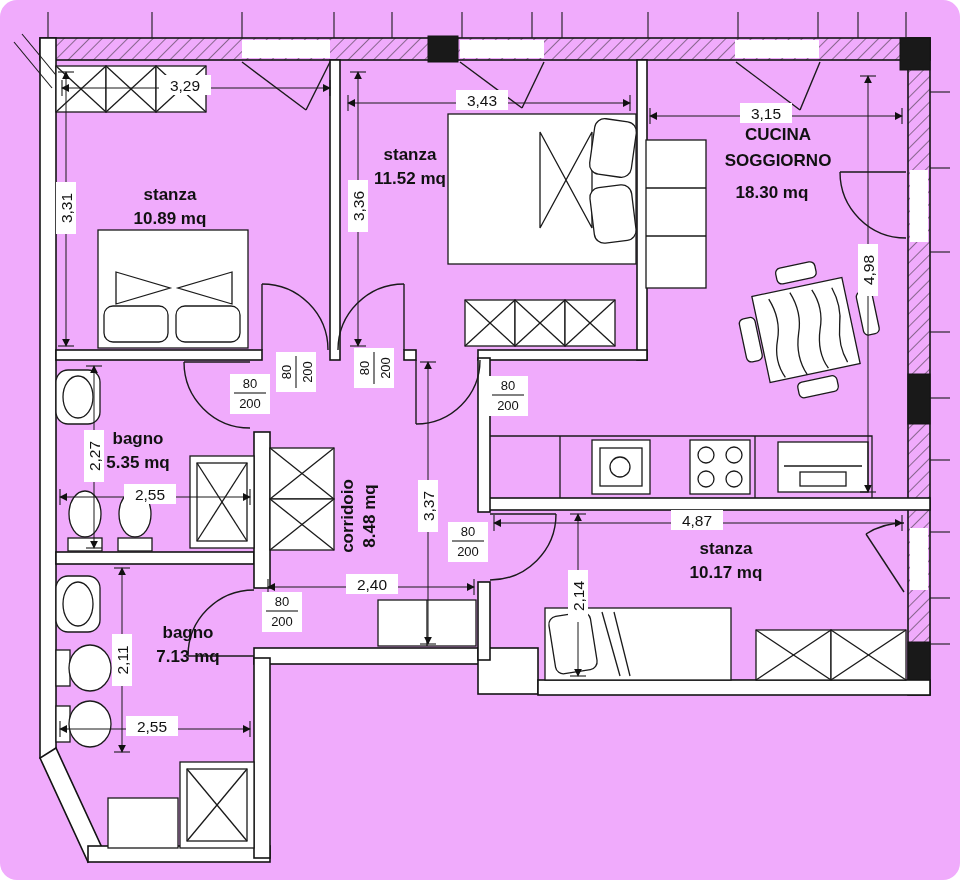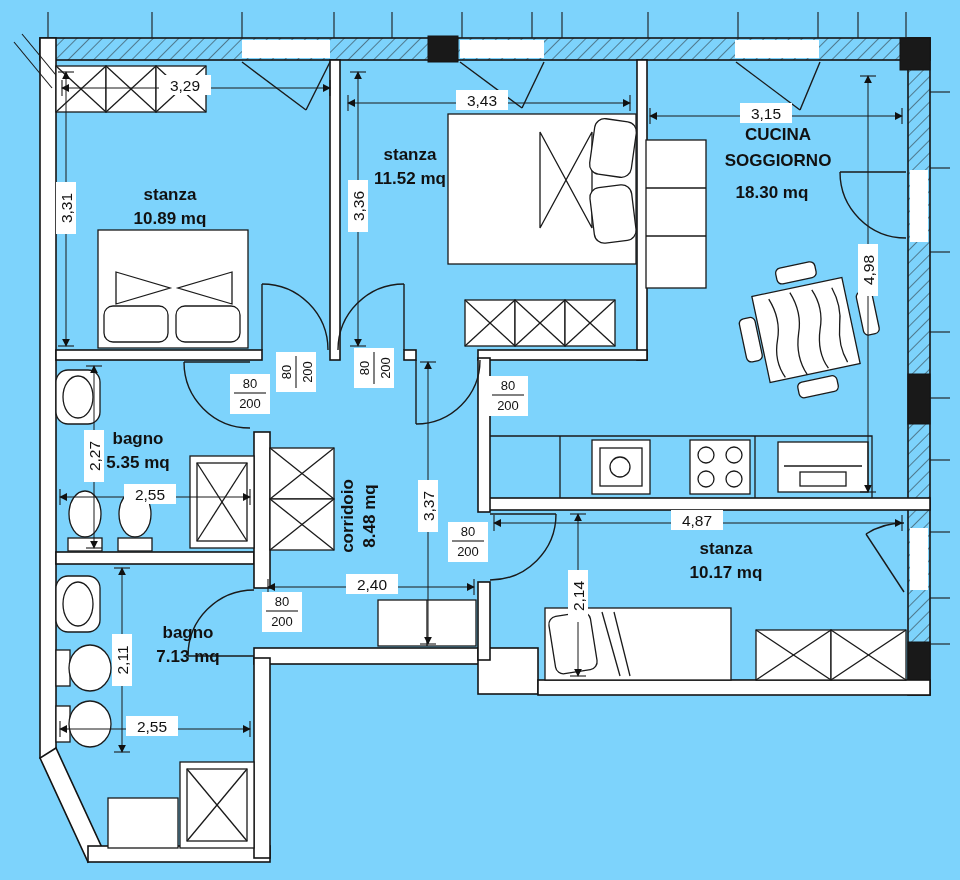--- a/index.html
+++ b/index.html
@@ -1,16 +1,16 @@
 <!DOCTYPE html>
 <html><head>
 <meta charset="utf-8">
 <style>
   html,body{margin:0;padding:0;background:#fff;}
-  #stage{width:960px;height:880px;position:relative;background:#7dd3fc;}
+  #stage{width:960px;height:880px;position:relative;background:#f0abfc;border-radius:17px;}
   svg{display:block;}
   .w{fill:#fff;stroke:#141414;stroke-width:1.6;}
   .hatched{fill:url(#hatch);stroke:#141414;stroke-width:1.6;}
   .gap{fill:#fff;stroke:none;}
   .dark{fill:#191919;stroke:#141414;}
   .f{fill:#fff;stroke:#1a1a1a;stroke-width:1.3;}
   .fn{fill:none;stroke:#1a1a1a;stroke-width:1.3;}
   .door{fill:none;stroke:#1a1a1a;stroke-width:1.4;}
   .dim{stroke:#1a1a1a;stroke-width:1;fill:none;}
   .tick{stroke:#1a1a1a;stroke-width:1.1;}

